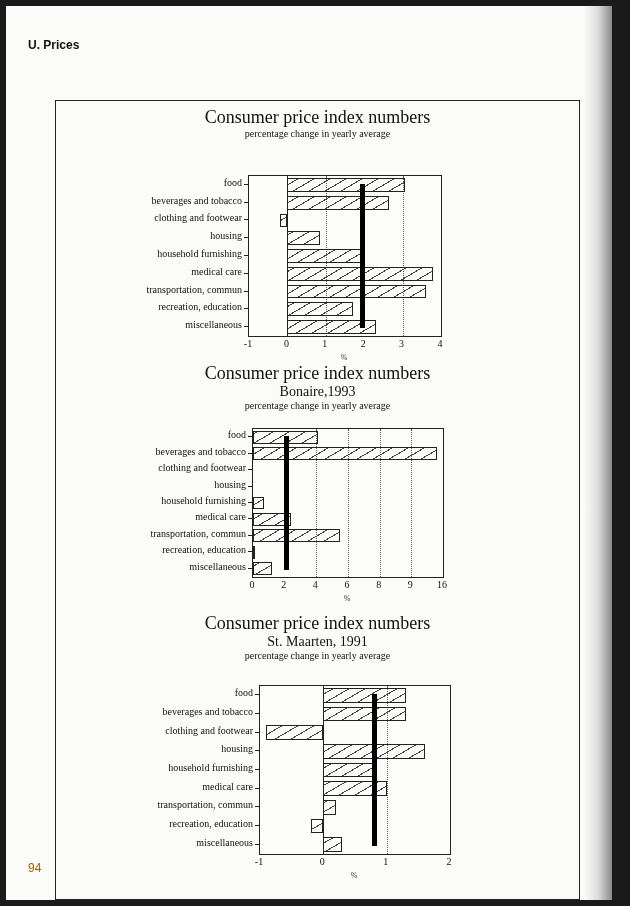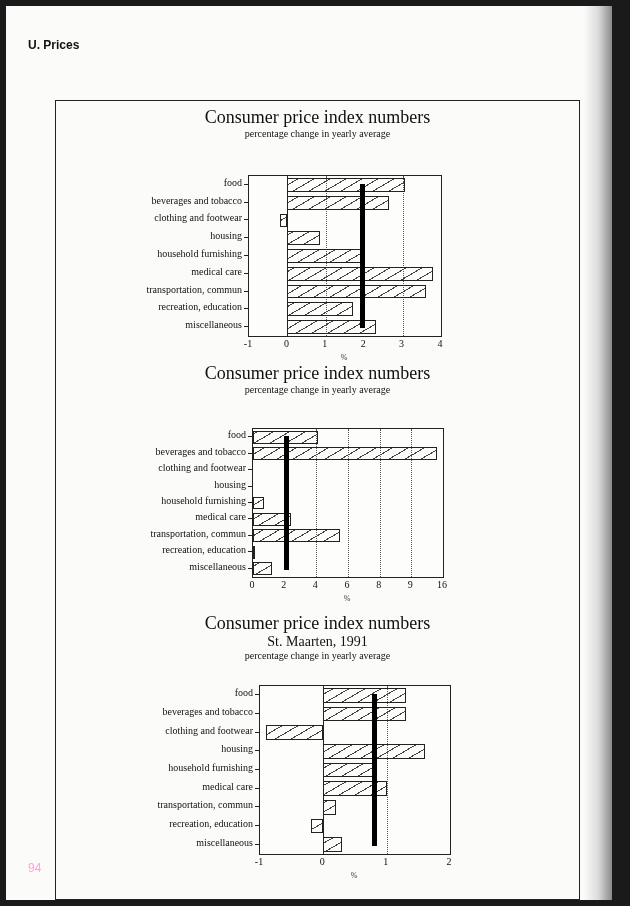--- a/index.html
+++ b/index.html
@@ -1,21 +1,21 @@
 <!DOCTYPE html>
 <html><head>
 <meta charset="utf-8">
 <style>
   html, body { margin:0; padding:0; }
   body { width:630px; height:906px; background:#1a1a1a; position:relative; overflow:hidden; font-family:"Liberation Serif", serif; }
   .page { position:absolute; left:6px; top:6px; width:606px; height:894px; background:#fbfbfa; border-radius:0 0 14px 0; }
   .page-shadow { position:absolute; right:0; top:0; width:28px; height:100%; background:linear-gradient(to right, #fbfbfa 0%, #dcdcdc 50%, #8a8a8a 100%); }
   .section-header { position:absolute; left:28px; top:38px; font-family:"Liberation Sans", sans-serif; font-weight:bold; font-size:12px; color:#111; }
   .frame { position:absolute; left:55px; top:68px; width:525px; height:800px; border:1.5px solid #222; box-sizing:border-box;margin-top:32px; }
-  .page-number { position:absolute; left:28px; top:861px; font-family:"Liberation Sans", sans-serif; font-size:12px; color:#f9a8d4; }
+  .page-number { position:absolute; left:28px; top:861px; font-family:"Liberation Sans", sans-serif; font-size:12px; color:#a16207; }
   .chart { position:absolute; left:0; width:100%; }
   .ct { text-align:center; color:#111; line-height:1.15; }
   .ct .t1 { font-size:18px; }
   .ct .t2 { font-size:14px; }
   .ct .t3 { font-size:10px; }
   .plot { position:absolute; border:1px solid #222; background:#fdfdfc; }
   .cat { position:absolute; font-size:10px; color:#111; text-align:right; white-space:nowrap; }
   .tick { position:absolute; width:4px; height:1px; background:#222; }
   .bar { position:absolute; border:1px solid #222; box-sizing:border-box;
     background: repeating-linear-gradient(-30deg, transparent 0 7px, #444 7px 8px); }
@@ -75,20 +75,21 @@
       <div class="xl" style="left: 230.4px; top: 231px;">0</div>
       <div class="xl" style="left: 268.8px; top: 231px;">1</div>
       <div class="xl" style="left: 307.2px; top: 231px;">2</div>
       <div class="xl" style="left: 345.6px; top: 231px;">3</div>
       <div class="xl" style="left: 384px; top: 231px;">4</div>
       <div class="xunit" style="left: 288px; top: 246px;">%</div>
     </div>
   <div id="c1" class="chart" style="top:262px;height:250px;">
       <div class="ct" style="position: absolute; left: 0px; right: 0px; top: 0px;">
         <div class="t1">Consumer price index numbers</div>
+        <div class="t2">Bonaire,1993</div>
         <div class="t3">percentage change in yearly average</div>
       </div>
       <div class="plot" style="left: 196px; top: 65px; width: 190px; height: 148px;">
         <div class="grid" style="left: 63.3333px; top: 0px; height: 148px;"></div>
         <div class="grid" style="left: 95px; top: 0px; height: 148px;"></div>
         <div class="grid" style="left: 126.667px; top: 0px; height: 148px;"></div>
         <div class="grid" style="left: 158.333px; top: 0px; height: 148px;"></div>
         <div class="bar" style="left: 0px; width: 64.9167px; top: 1.80889px; height: 12.8267px;"></div>
         <div class="bar" style="left: 0px; width: 183.667px; top: 18.2533px; height: 12.8267px;"></div>
         <div class="bar" style="left: 0px; width: 11.0833px; top: 67.5867px; height: 12.8267px;"></div>

